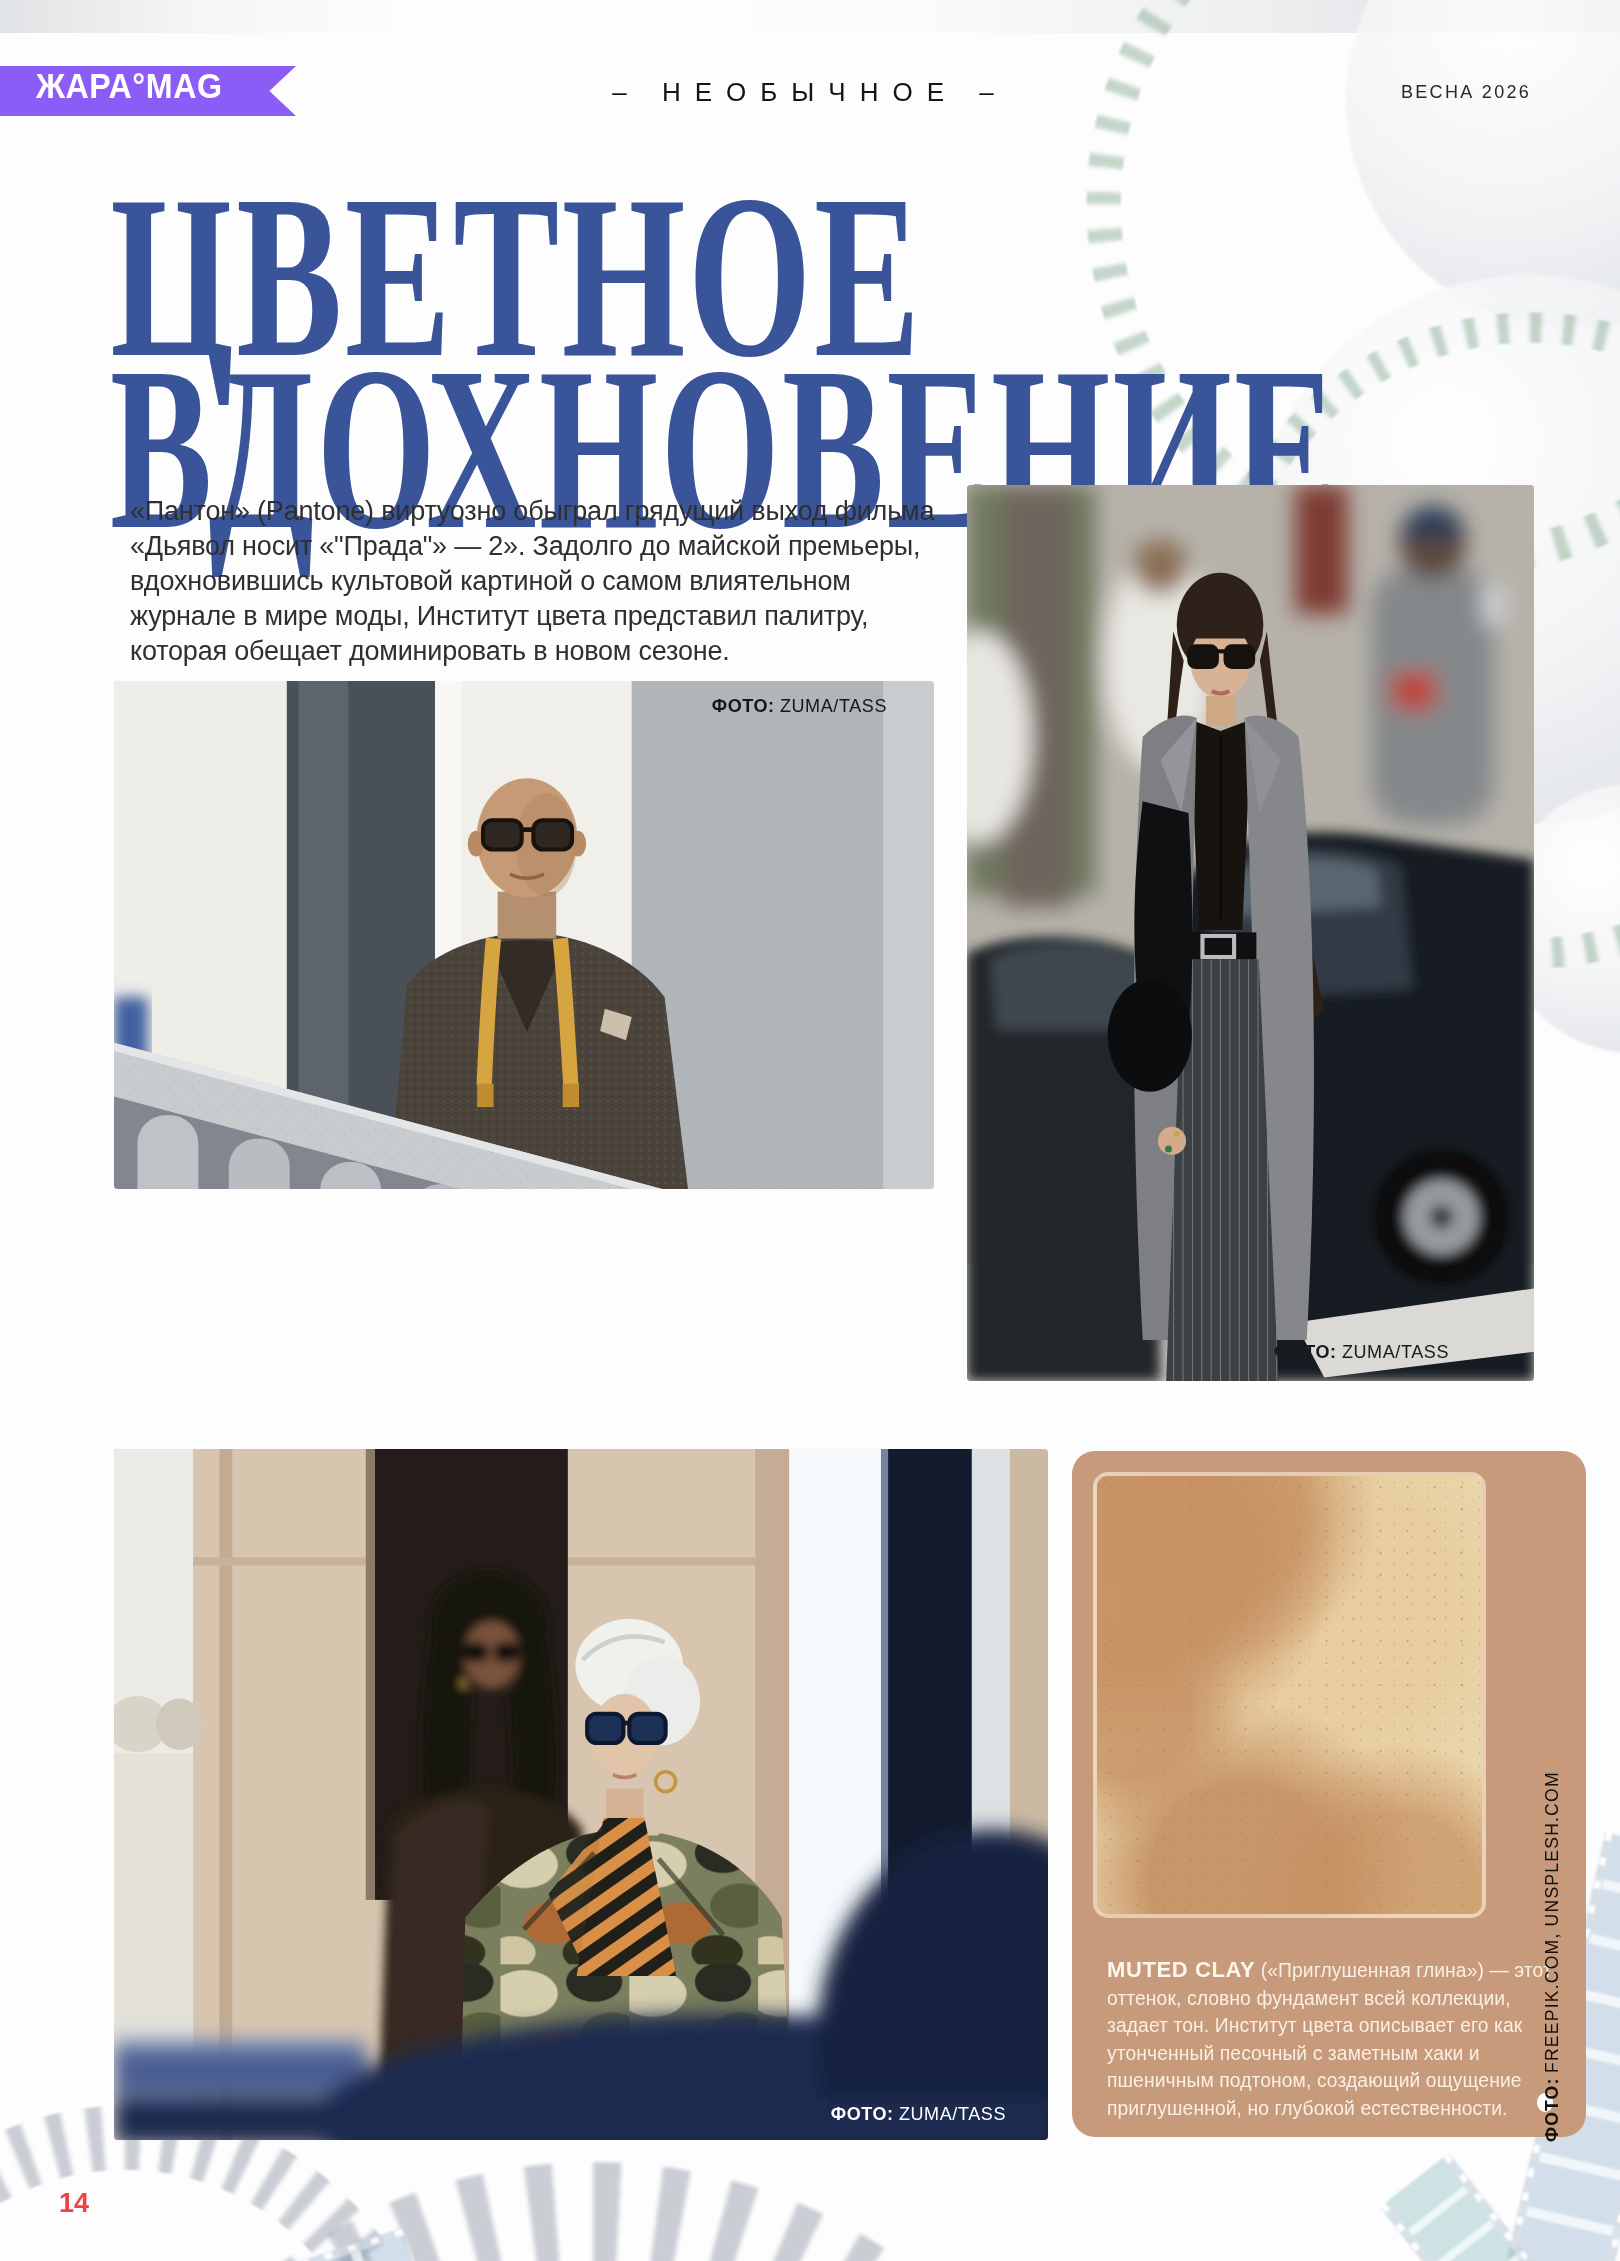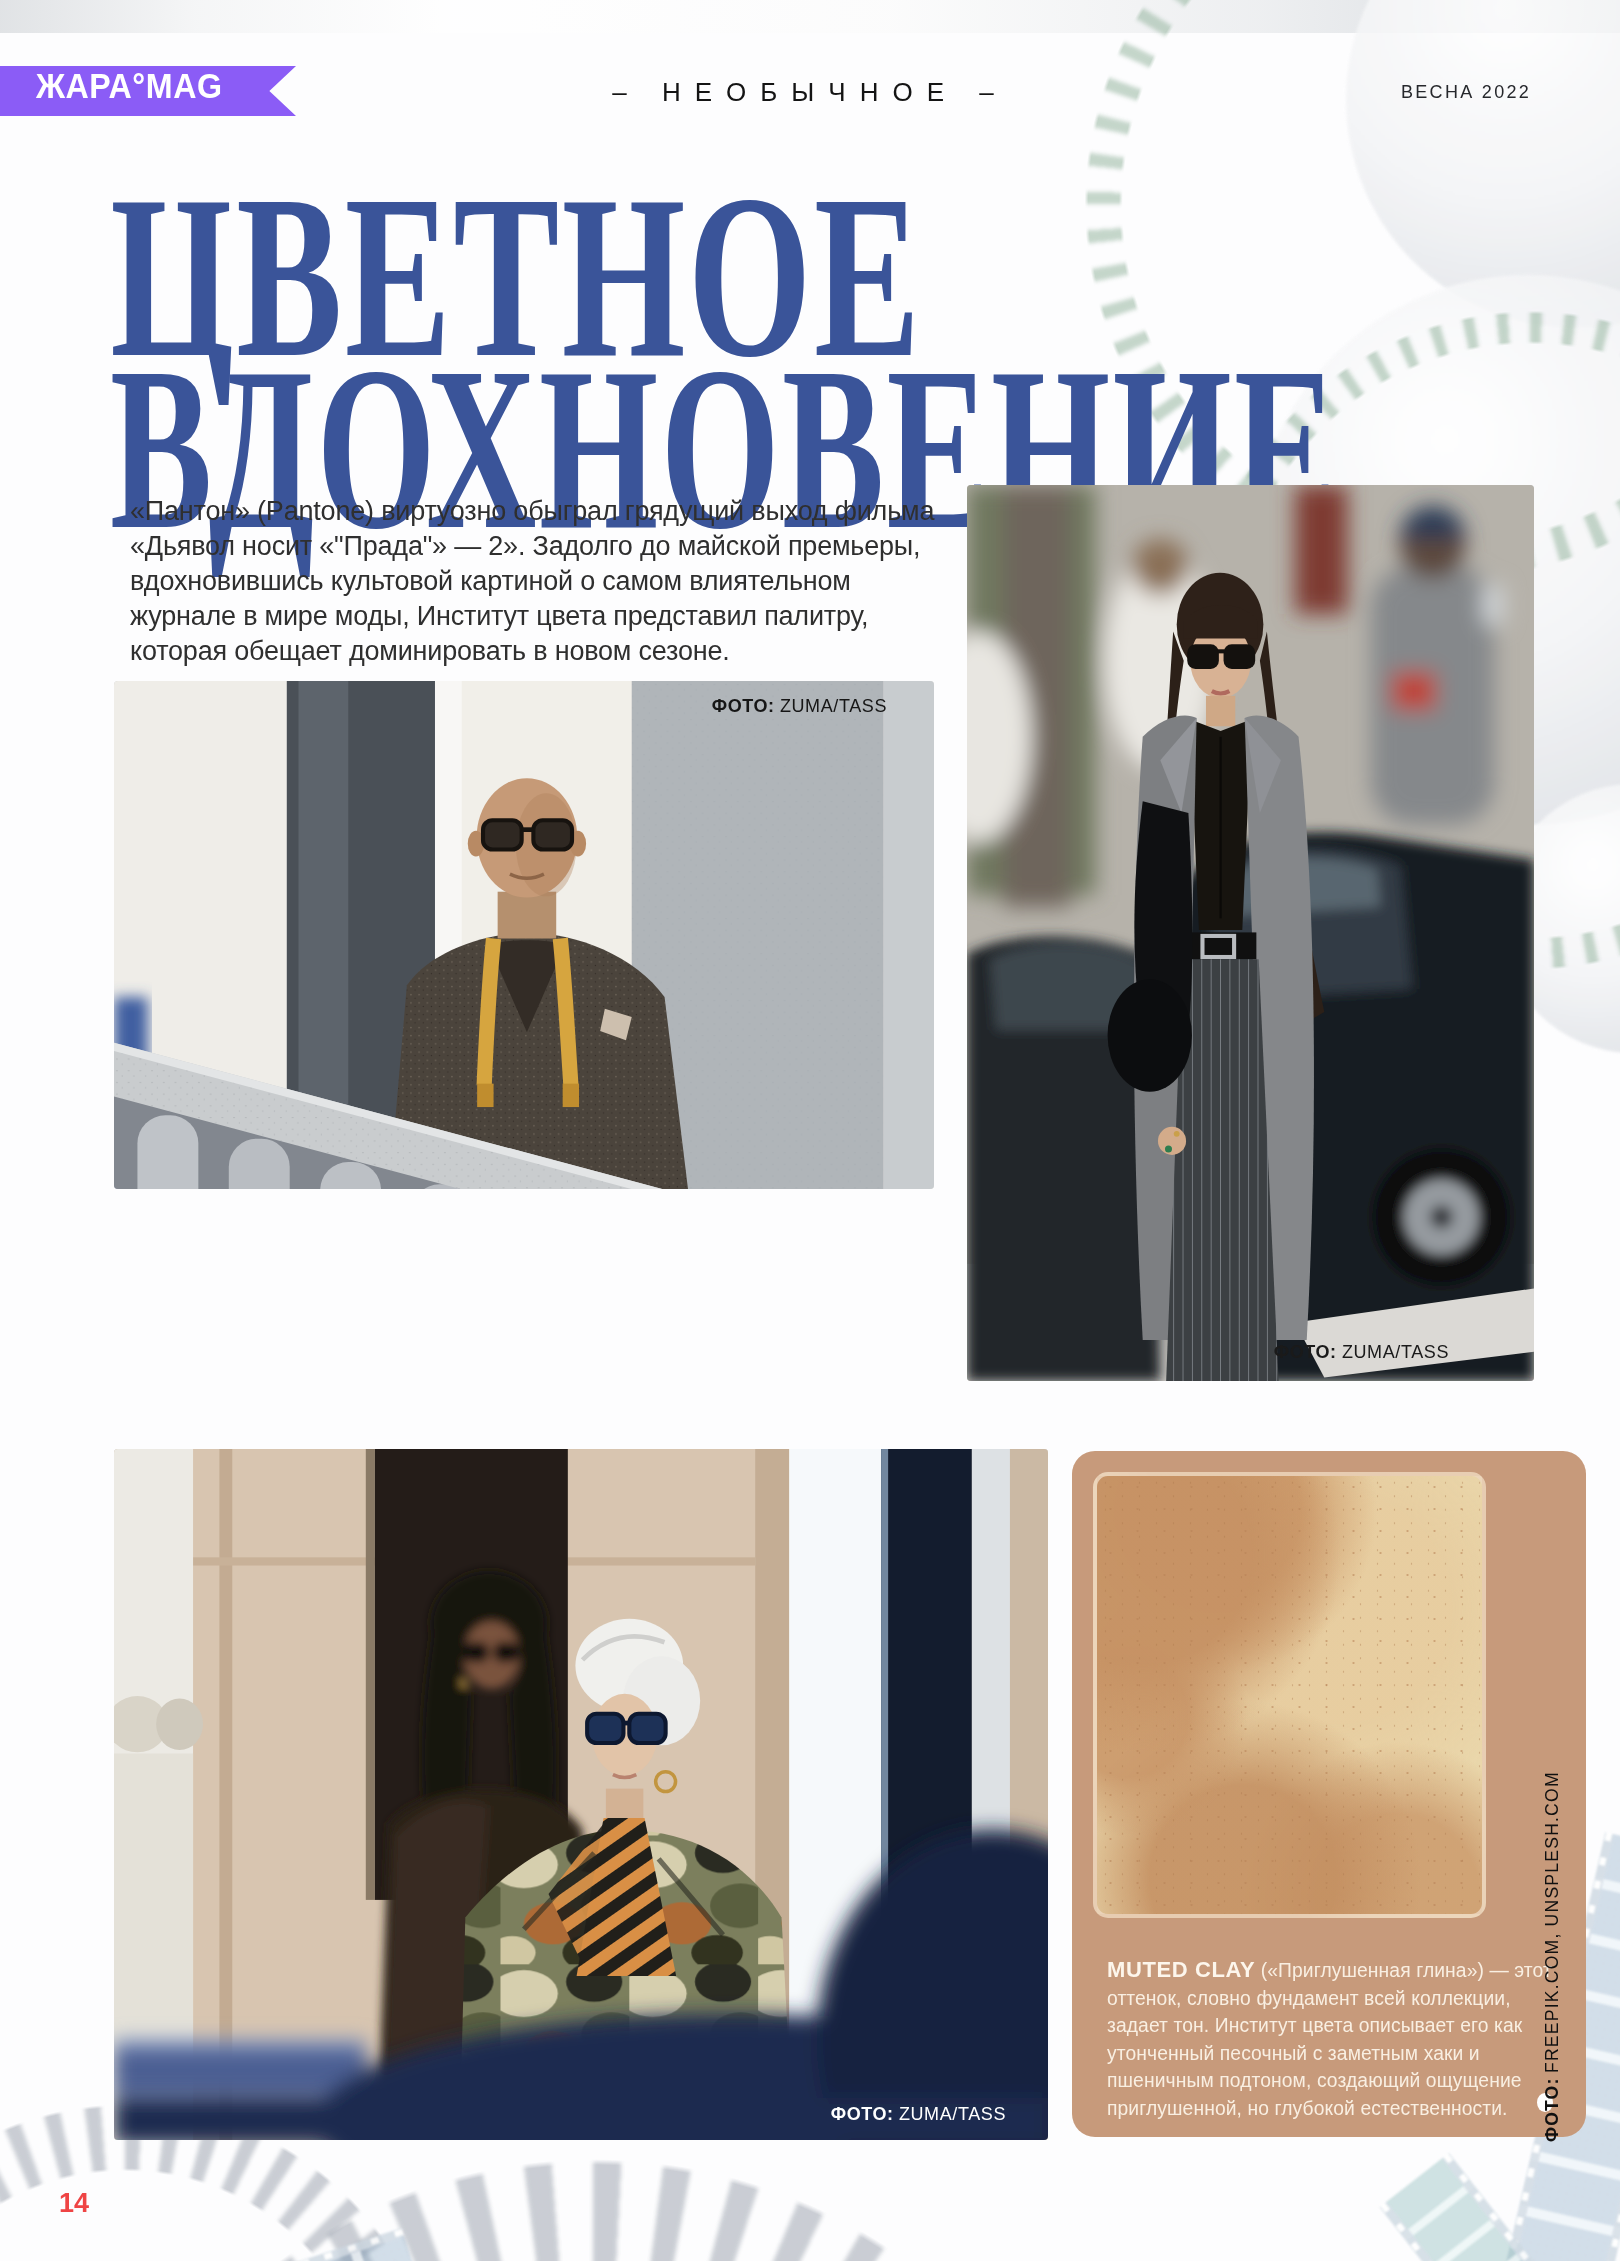--- a/index.html
+++ b/index.html
@@ -106,21 +106,21 @@
   <div class="deco reel" style="left:-211px; top:2084px; width:673px; height:673px;"></div>
   <div class="deco reel" style="left:23.4px; top:2125px; width:1141px; height:1141px;"></div>
   <div class="film-ribbon" style="left:1550px; top:1838px; width:88px; height:480px; transform:rotate(13deg);"></div>
   <div class="film-ribbon" style="left:1446px; top:2154px; width:70px; height:246px; transform:rotate(-38deg); background:repeating-linear-gradient(180deg, rgba(110,170,170,.38) 0 35px, rgba(235,245,245,.9) 35px 43px);"></div>
   <div class="film-ribbon" style="left:293px; top:2201px; width:53px; height:176px; transform:rotate(72deg);"></div>
 
   <div class="logo-banner">
     <span class="logo-text">ЖАРА°MAG</span>
   </div>
   <div class="kicker">–  НЕОБЫЧНОЕ  –</div>
-  <div class="season">ВЕСНА 2022</div>
+  <div class="season">ВЕСНА 2026</div>
 
   <div class="title-line l1">ЦВЕТНОЕ</div>
   <div class="title-line l2">ВДОХНОВЕНИЕ</div>
 
   <p class="copy intro">«Пантон» (Pantone) виртуозно обыграл грядущий выход фильма «Дьявол носит «"Прада"» — 2». Задолго до майской премьеры, вдохновившись культовой картиной о самом влиятельном журнале в мире моды, Институт цвета представил палитру, которая обещает доминировать в новом сезоне.</p>
 
   <figure class="photo photo1" style="margin:0;">
     <svg viewBox="0 0 1400 868" preserveAspectRatio="none">
       <defs>
         <filter id="b6">

